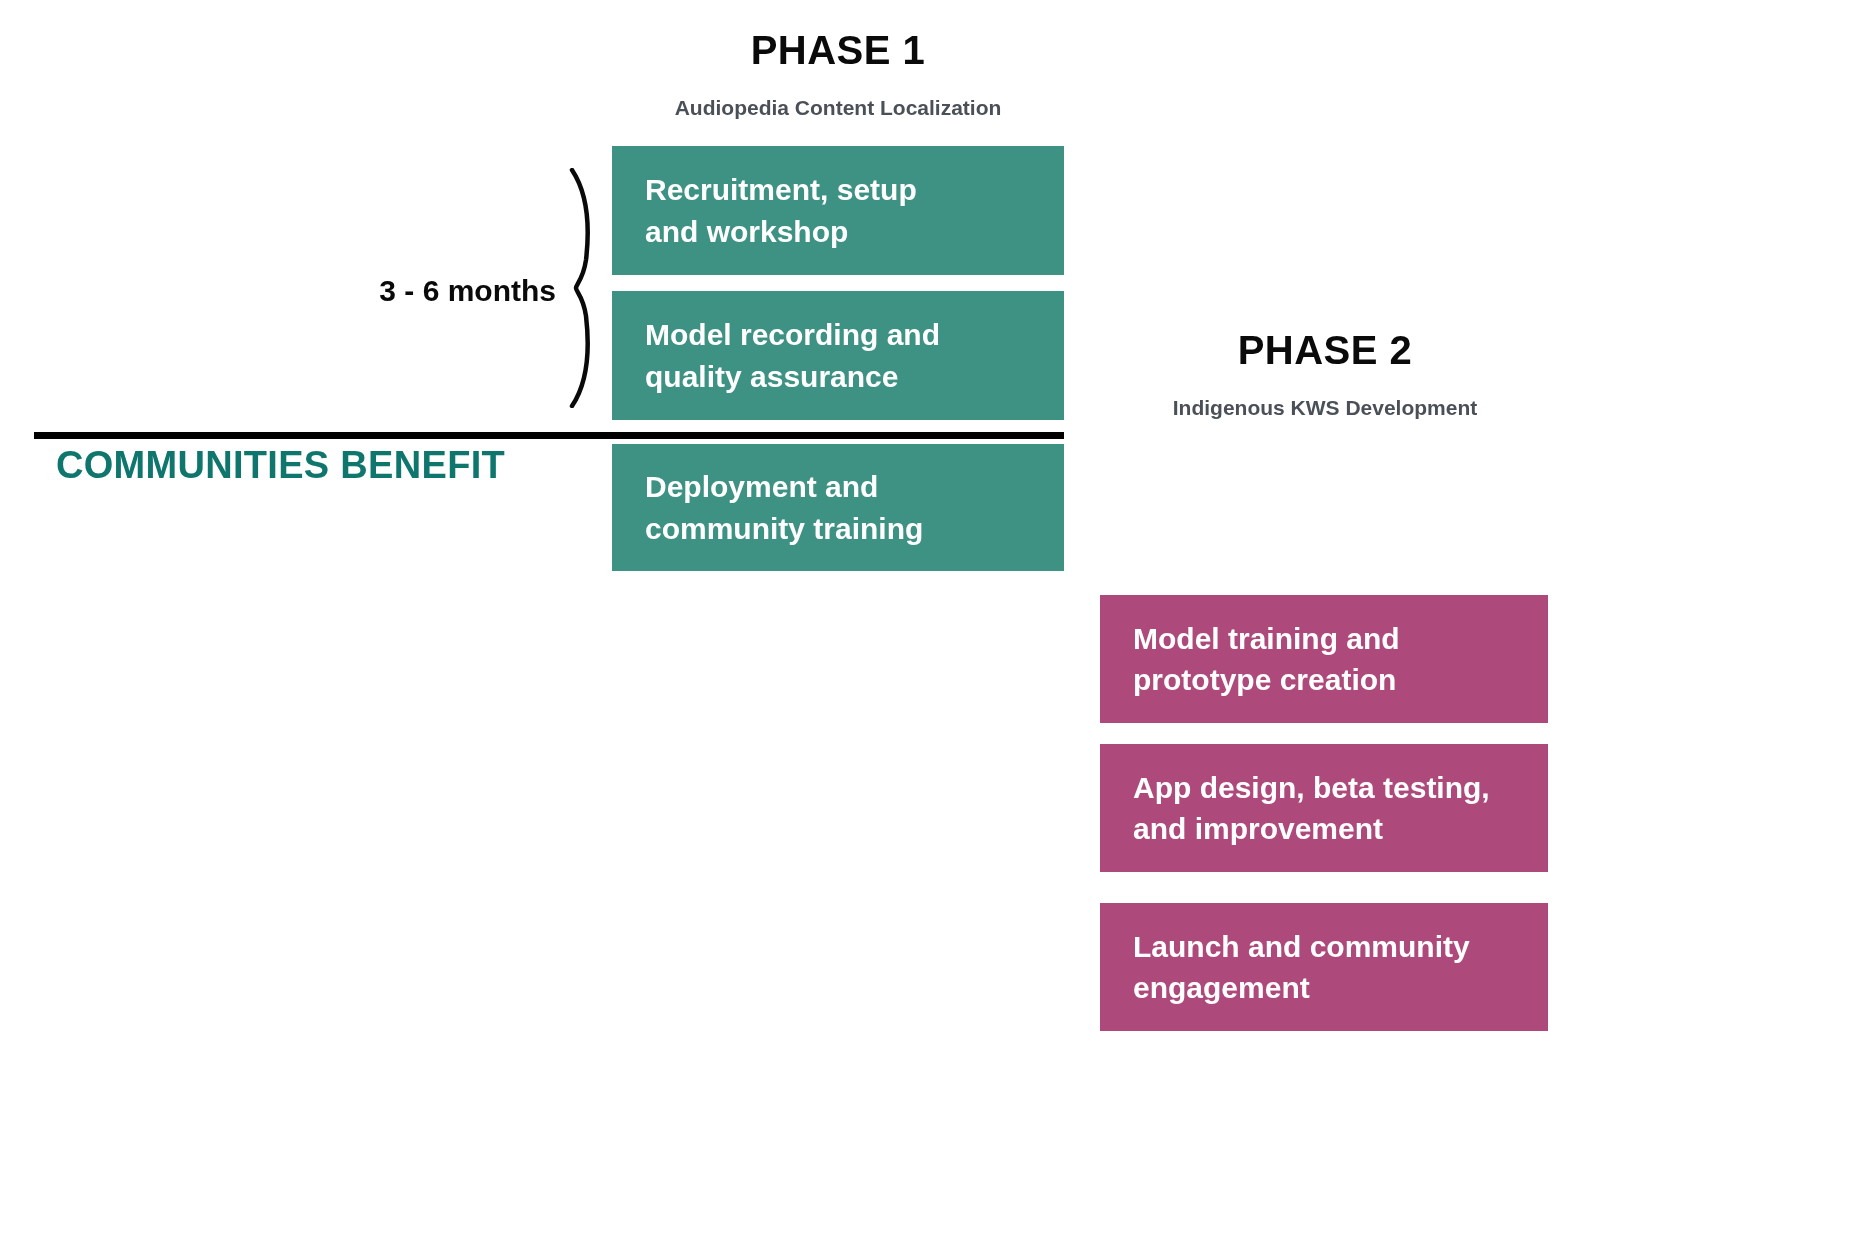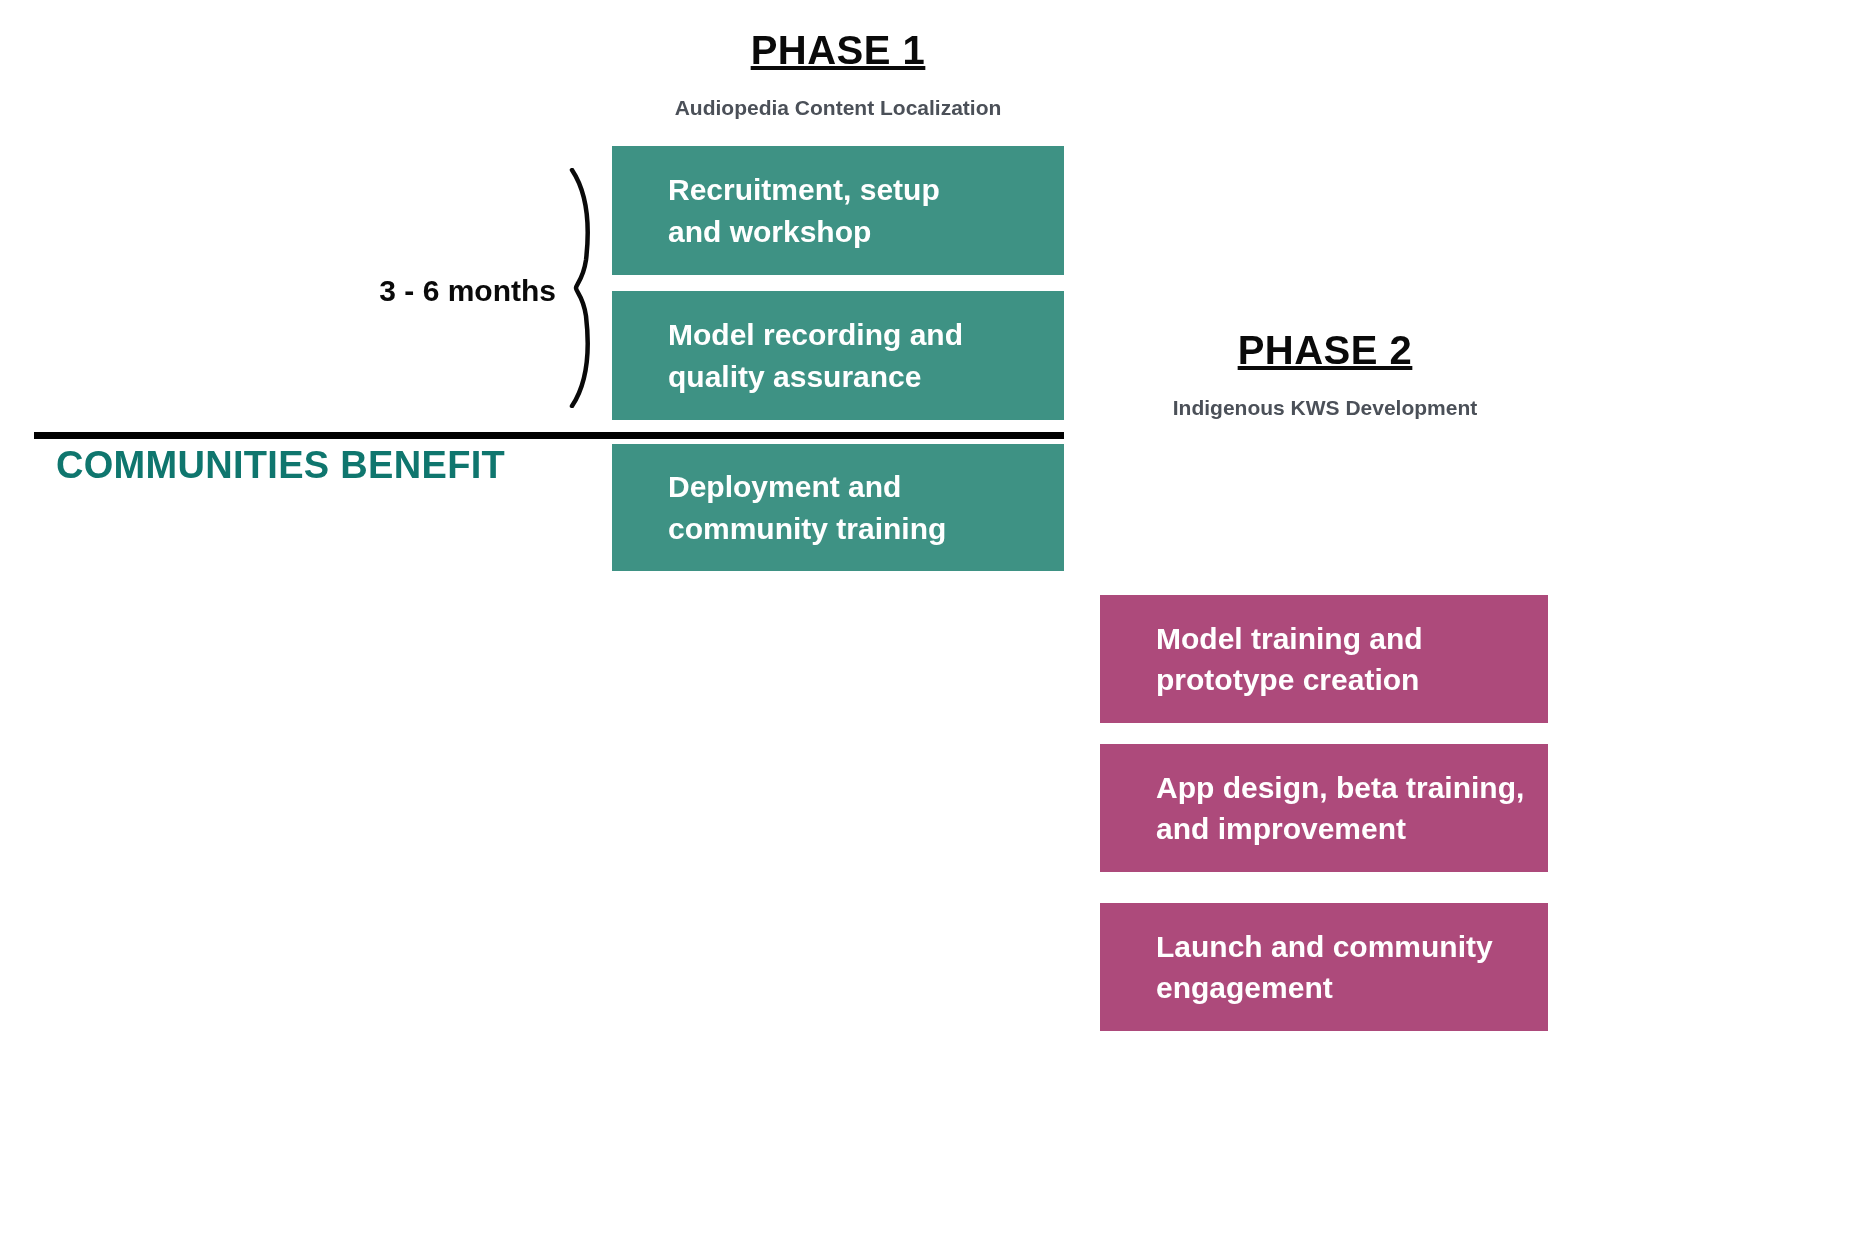--- a/index.html
+++ b/index.html
@@ -22,21 +22,20 @@
 
   
   .phase-title {
     position: absolute;
     font-weight: 800;
     font-size: 40px;
     letter-spacing: 0.5px;
     color: #0a0a0a;
     white-space: nowrap;
     text-align: center;
-    text-decoration: underline;
   }
   .phase-subtitle {
     position: absolute;
     font-weight: 700;
     font-size: 21px;
     color: #4b5058;
     white-space: nowrap;
     text-align: center;
   }
 
@@ -48,21 +47,21 @@
   
   .proc-box {
     position: absolute;
     display: flex;
     align-items: center;
     box-sizing: border-box;
     color: #ffffff;
     font-size: 30px;
     font-weight: 600;
     line-height: 1.38;
-    padding: 0 0 0 56px;
+    padding: 0 0 0 33px;
   }
   .proc-box .proc-text {
     display: block;
     white-space: pre-line;
   }
 
   .teal    { background: #3e9284; }
   .magenta { background: #ad4a7b; }
 
   
@@ -171,21 +170,21 @@
 
   <div class="phase-subtitle" id="phase2-sub">Indigenous KWS Development</div>
 
 
   <div class="proc-box magenta" id="mag-1">
     <span class="proc-text">Model training and
 prototype creation</span>
   </div>
 
   <div class="proc-box magenta" id="mag-2">
-    <span class="proc-text">App design, beta training,
+    <span class="proc-text">App design, beta testing,
 and improvement</span>
   </div>
 
   <div class="proc-box magenta" id="mag-3">
     <span class="proc-text">Launch and community
 engagement</span>
   </div>
 
 </div>
 

